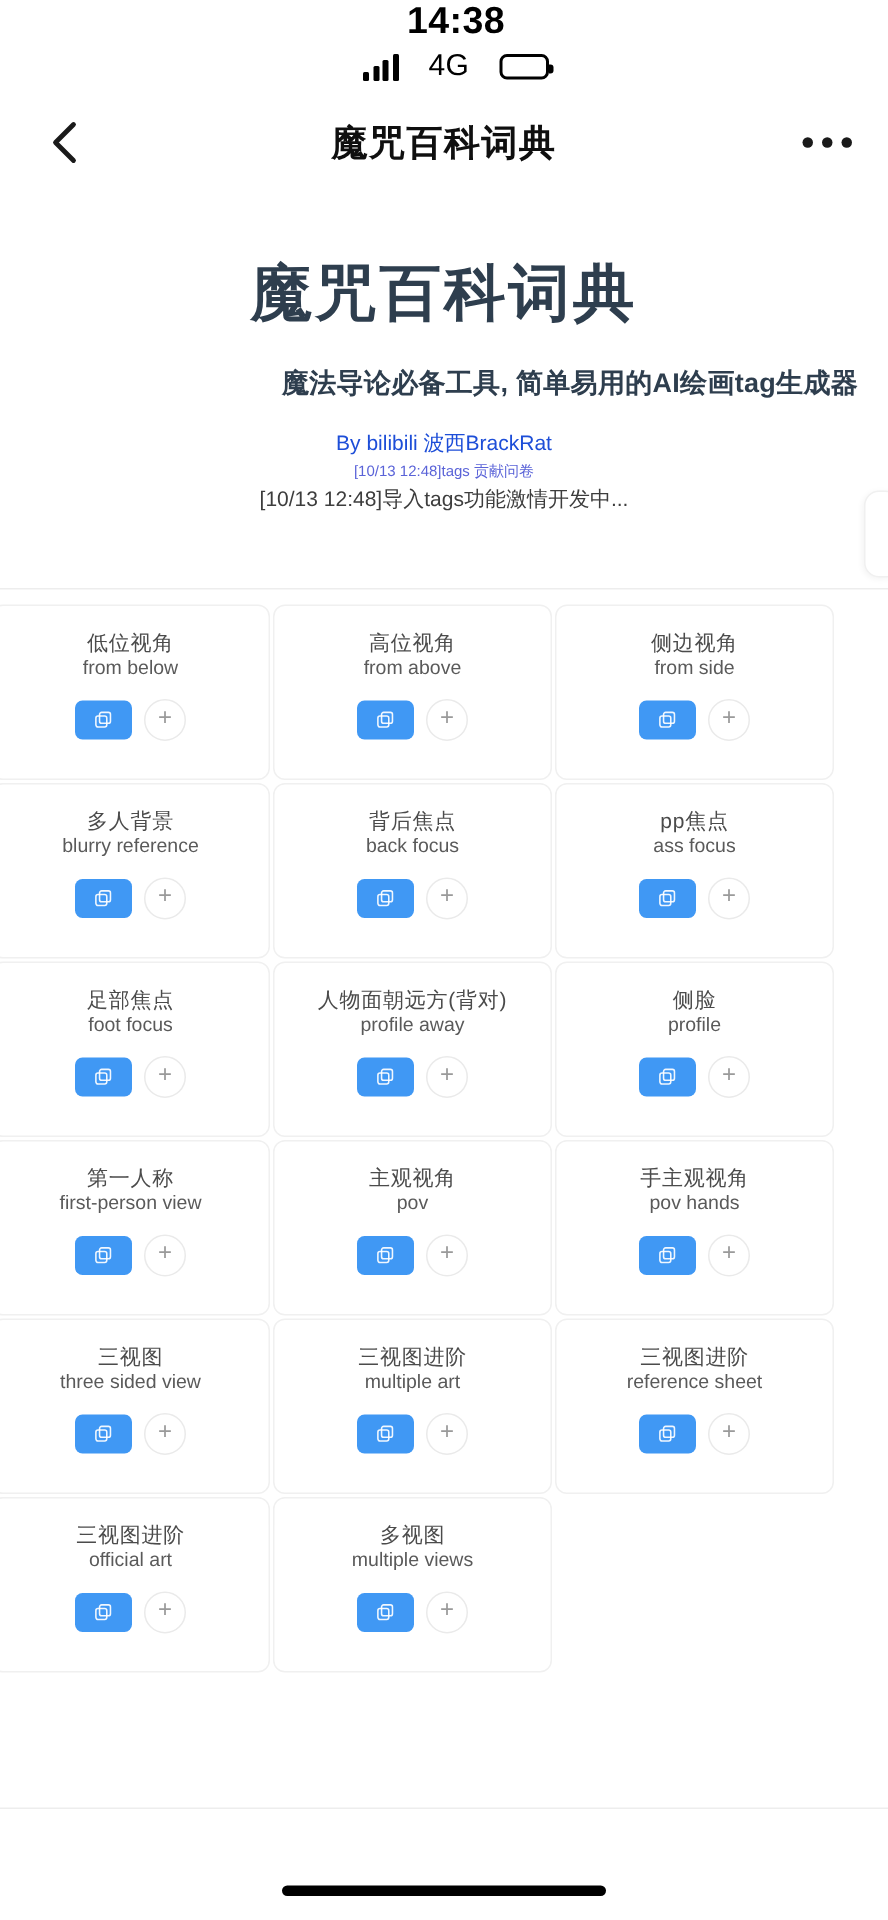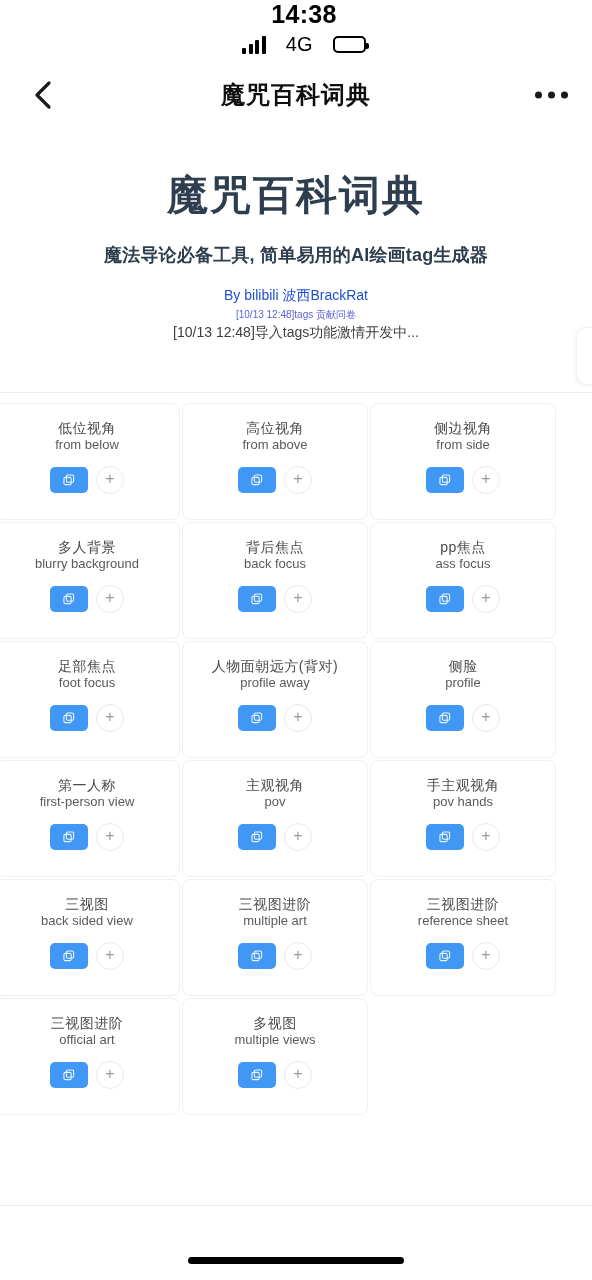--- a/index.html
+++ b/index.html
@@ -139,20 +139,21 @@
     color: #2e3e4e;
     letter-spacing: 2px;
     line-height: 1.15;
   }
   .page-subtitle {
     margin-top: 24px;
     font-size: 18px;
     font-weight: bold;
     color: #2e3e4e;
     letter-spacing: 0.2px;
+    text-align: right;
   }
   .byline {
     margin-top: 18px;
     font-size: 14px;
     color: #1d4ed8;
     line-height: 1.55;
   }
   .notice-link {
     font-size: 10px;
     color: #5a63d8;
@@ -366,21 +367,21 @@
                 <rect x="5" y="2.2" width="8.3" height="8.3" rx="1.6" fill="none" stroke="#ffffff" stroke-width="1.2" opacity="0.92"></rect>
                 <rect x="2.2" y="5" width="8.3" height="8.3" rx="1.6" fill="none" stroke="#ffffff" stroke-width="1.2" opacity="0.92"></rect>
               </svg>
             </span>
           </button>
           <button class="btn-add">+</button>
         </div>
       </div>
       <div class="card">
         <div class="card-cn">多人背景</div>
-        <div class="card-en">blurry background</div>
+        <div class="card-en">blurry reference</div>
         <div class="card-actions">
           <button class="btn-copy">
             <span>
               <svg width="14" height="14" viewBox="0 0 16 16">
                 <rect x="5" y="2.2" width="8.3" height="8.3" rx="1.6" fill="none" stroke="#ffffff" stroke-width="1.2" opacity="0.92"></rect>
                 <rect x="2.2" y="5" width="8.3" height="8.3" rx="1.6" fill="none" stroke="#ffffff" stroke-width="1.2" opacity="0.92"></rect>
               </svg>
             </span>
           </button>
           <button class="btn-add">+</button>
@@ -501,21 +502,21 @@
                 <rect x="5" y="2.2" width="8.3" height="8.3" rx="1.6" fill="none" stroke="#ffffff" stroke-width="1.2" opacity="0.92"></rect>
                 <rect x="2.2" y="5" width="8.3" height="8.3" rx="1.6" fill="none" stroke="#ffffff" stroke-width="1.2" opacity="0.92"></rect>
               </svg>
             </span>
           </button>
           <button class="btn-add">+</button>
         </div>
       </div>
       <div class="card">
         <div class="card-cn">三视图</div>
-        <div class="card-en">back sided view</div>
+        <div class="card-en">three sided view</div>
         <div class="card-actions">
           <button class="btn-copy">
             <span>
               <svg width="14" height="14" viewBox="0 0 16 16">
                 <rect x="5" y="2.2" width="8.3" height="8.3" rx="1.6" fill="none" stroke="#ffffff" stroke-width="1.2" opacity="0.92"></rect>
                 <rect x="2.2" y="5" width="8.3" height="8.3" rx="1.6" fill="none" stroke="#ffffff" stroke-width="1.2" opacity="0.92"></rect>
               </svg>
             </span>
           </button>
           <button class="btn-add">+</button>

